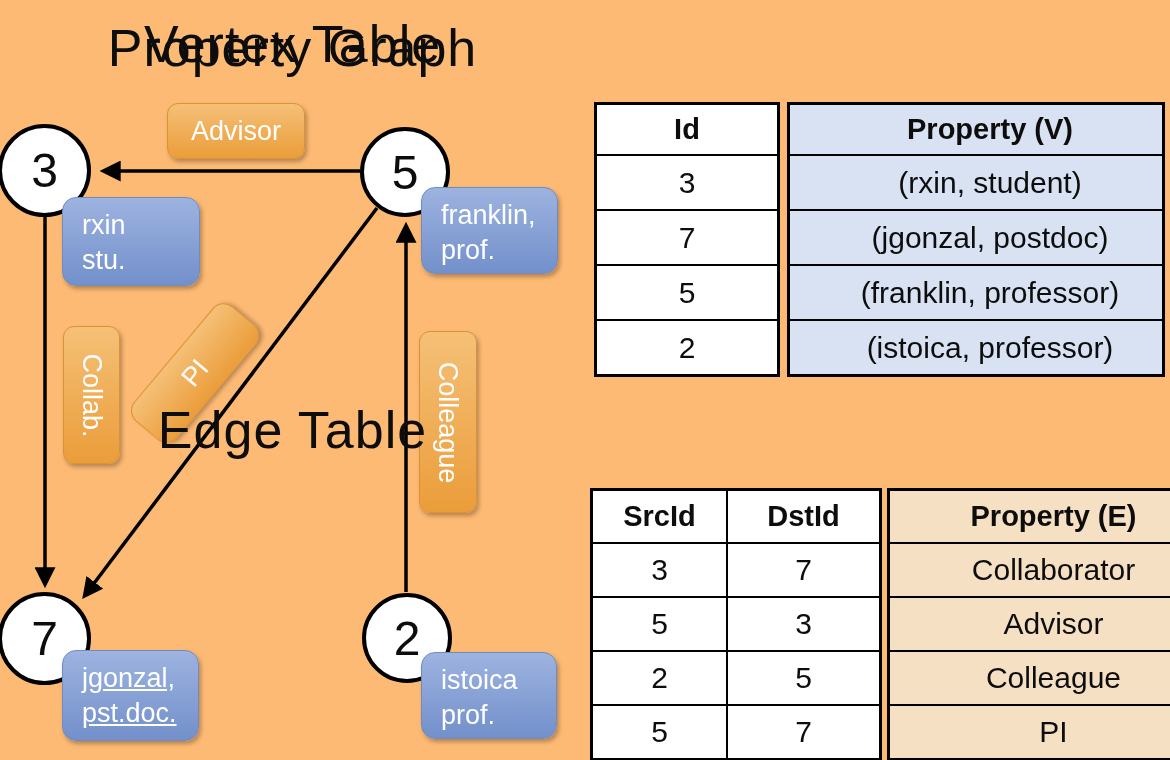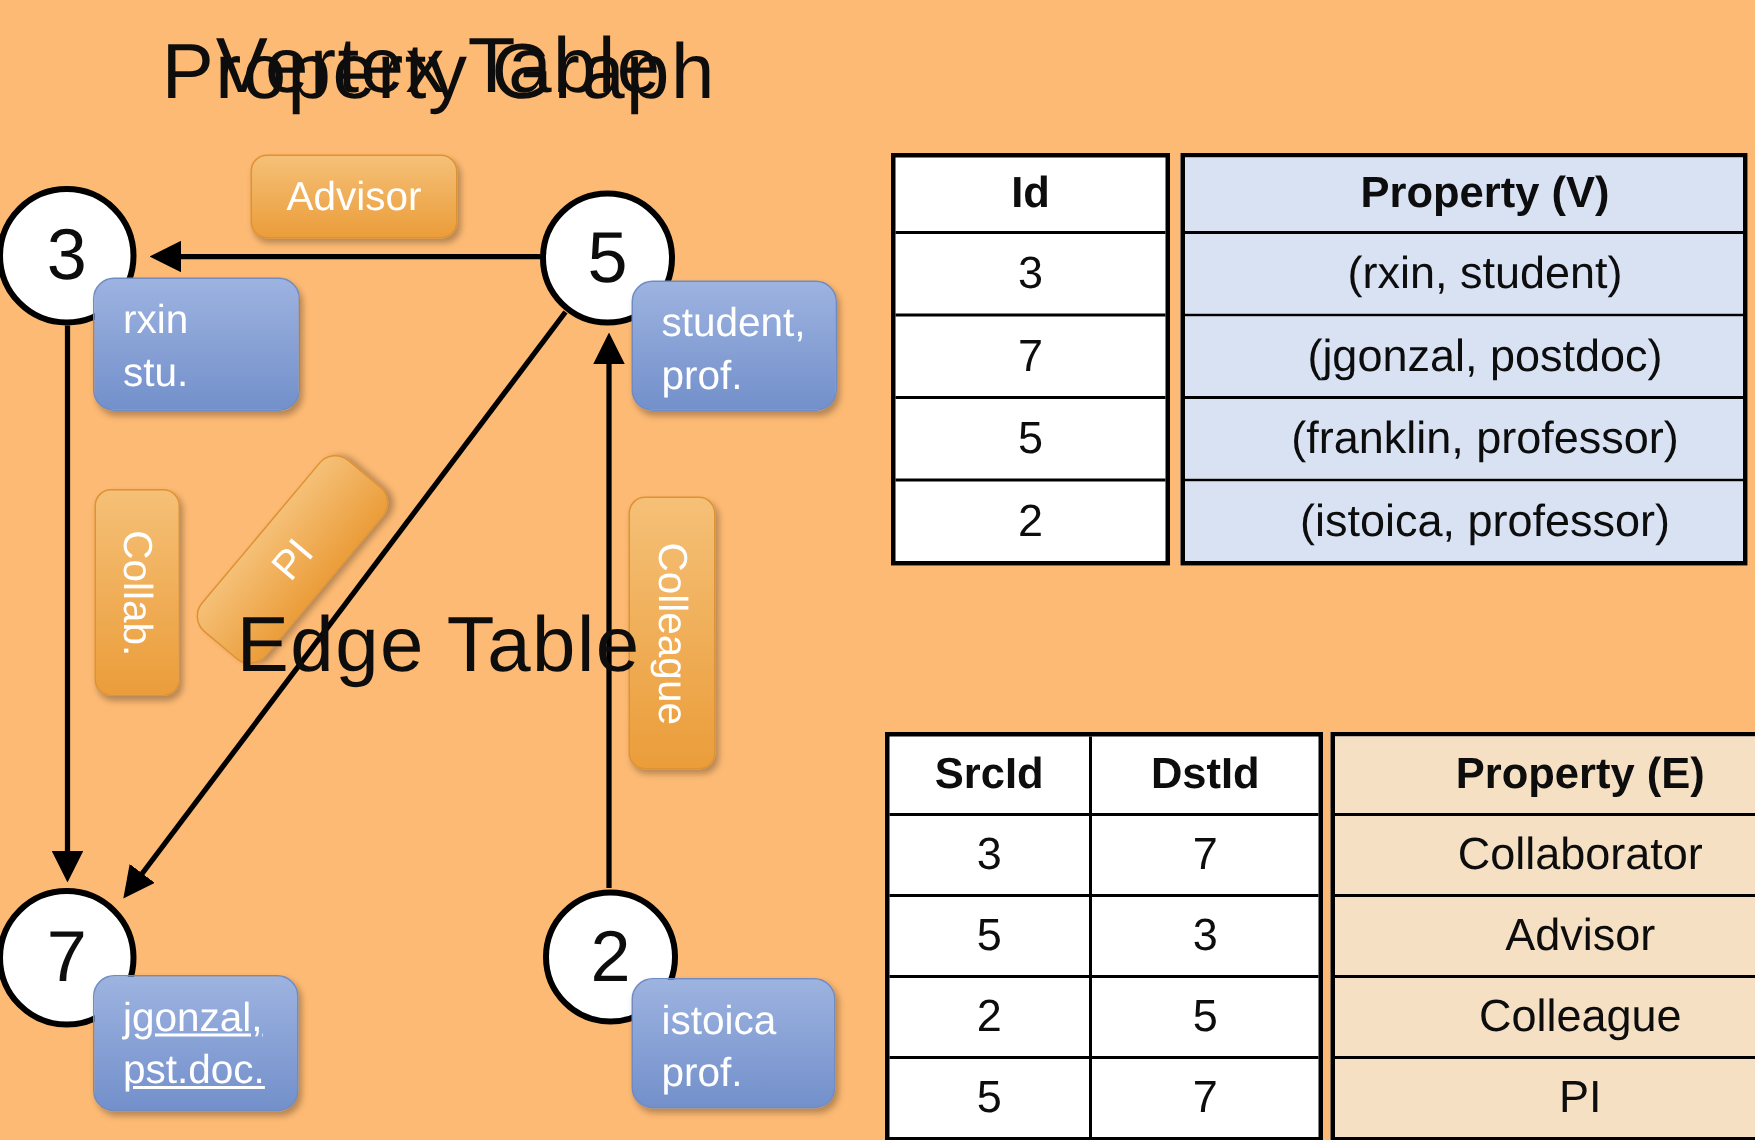--- a/index.html
+++ b/index.html
@@ -65,21 +65,21 @@
     position: absolute;
     background: linear-gradient(#9db3e0, #7390cb);
     border: 1px solid #6f8bc2;
     border-radius: 14px;
     box-shadow: 2px 3px 4px rgba(0,0,0,0.28);
     color: #ffffff;
     font-size: 27px;
     line-height: 1.3;
     padding: 10px 6px 6px 19px;
   }
-  #pbox-rxin     { left: 62px;  top: 185px; width: 138px; height: 89px; }
+  #pbox-rxin     { left: 62px;  top: 197px; width: 138px; height: 89px; }
   #pbox-franklin { left: 421px; top: 187px; width: 137px; height: 87px; }
   #pbox-jgonzal  { left: 62px;  top: 650px; width: 137px; height: 91px; text-decoration: underline; }
   #pbox-istoica  { left: 421px; top: 652px; width: 136px; height: 87px; }
 
   
   .tbl-group { position: absolute; display: flex; }
   #vertex-table { left: 594px; top: 102px; gap: 7px; }
   #edge-table   { left: 590px; top: 488px; gap: 5px; }
   .tcol { border: 3px solid #000000; background: #ffffff; }
   .trow { display: flex; border-top: 2px solid #000000; align-items: flex-end; }
@@ -146,21 +146,21 @@
   </div>
   <div class="epill" id="label-colleague">
     <span class="vtext">Colleague</span>
   </div>
 
   <div class="pbox" id="pbox-rxin">
     <div>rxin</div>
     <div>stu.</div>
   </div>
   <div class="pbox" id="pbox-franklin">
-    <div>student,</div>
+    <div>franklin,</div>
     <div>prof.</div>
   </div>
   <div class="pbox" id="pbox-jgonzal">
     <div>jgonzal,</div>
     <div>pst.doc.</div>
   </div>
   <div class="pbox" id="pbox-istoica">
     <div>istoica</div>
     <div>prof.</div>
   </div>

